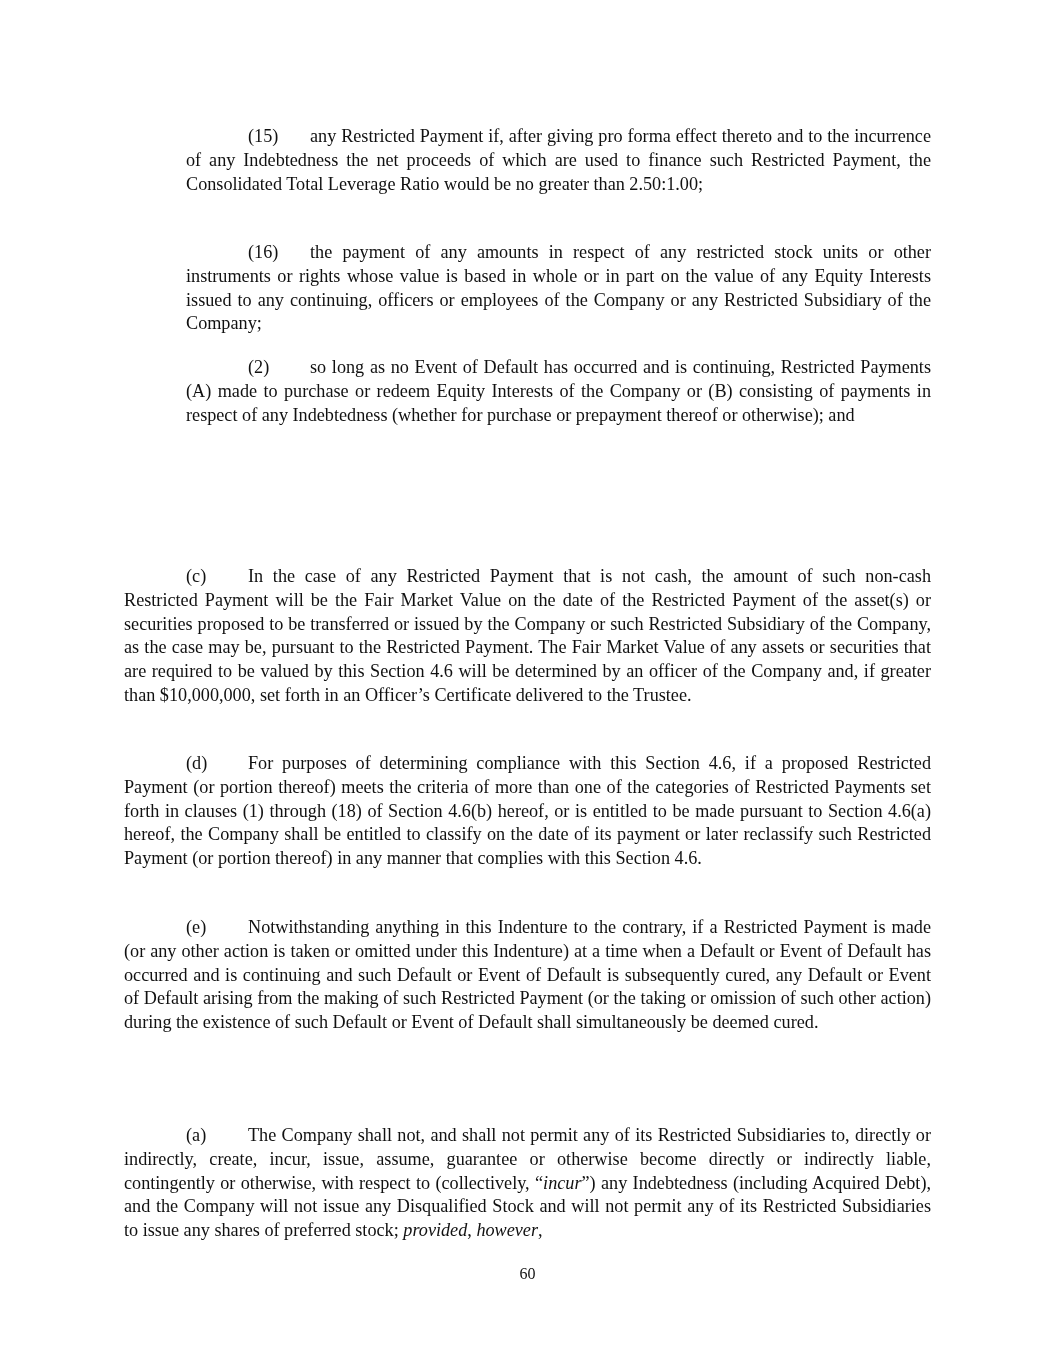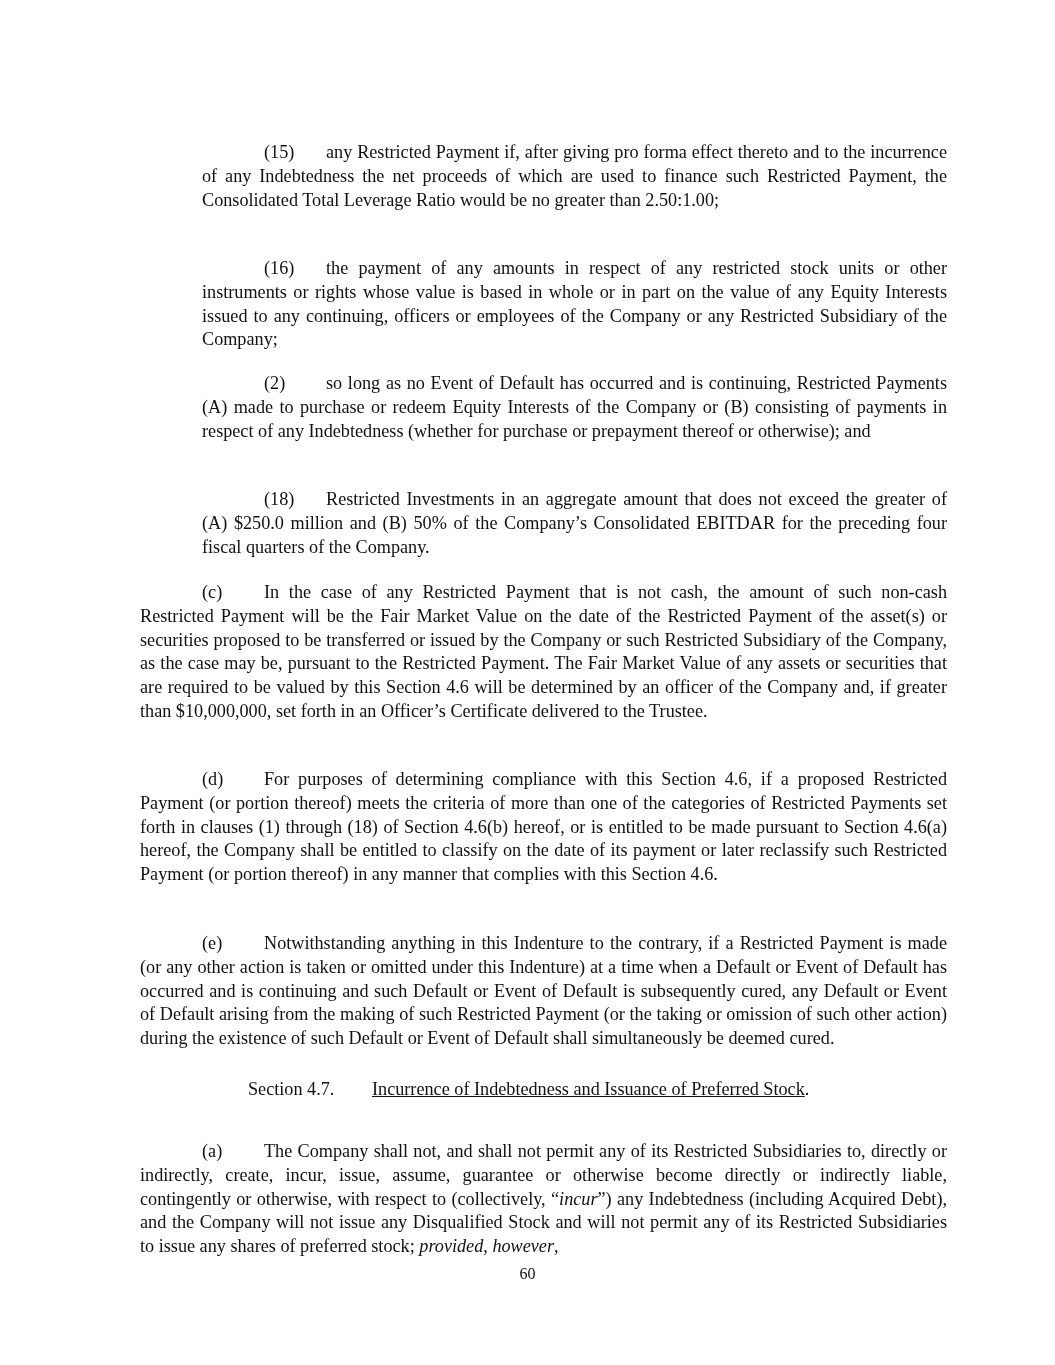--- a/index.html
+++ b/index.html
@@ -7,21 +7,21 @@
     width: 1055px; height: 1365px; position: relative; overflow: hidden;
     font-family: "Liberation Serif", serif; color: #111111;
   }
   .page { position: absolute; left: 0; top: 0; width: 1055px; height: 1365px; }
   .para {
     position: absolute;
     font-size: 18.2px;
     line-height: 23.8px;
     text-align: justify;
     text-align-last: left;
-    margin: 16px;
+    margin: 0;
   }
   .sub { left: 186px; width: 745px; }
   .main { left: 124px; width: 807px; }
   .first-sub { display: inline-block; margin-left: 62px; }
   .first-main { display: inline-block; margin-left: 62px; }
   .label { display: inline-block; }
   .label-sub { width: 62px; }
   .label-main { width: 62px; }
   .heading {
     position: absolute; left: 248px; top: 1078px;
@@ -39,27 +39,25 @@
 <body>
 
 <div class="page">
 
   <p class="para sub" style="top:125px;"><span class="first-sub label label-sub">(15)</span><span>any Restricted Payment if, after giving pro forma effect thereto and to the incurrence of any Indebtedness the net proceeds of which are used to finance such Restricted Payment, the Consolidated Total Leverage Ratio would be no greater than 2.50:1.00;</span></p>
 
   <p class="para sub" style="top:241px;"><span class="first-sub label label-sub">(16)</span><span>the payment of any amounts in respect of any restricted stock units or other instruments or rights whose value is based in whole or in part on the value of any Equity Interests issued to any continuing, officers or employees of the Company or any Restricted Subsidiary of the Company;</span></p>
 
   <p class="para sub" style="top:356px;"><span class="first-sub label label-sub">(2)</span><span>so long as no Event of Default has occurred and is continuing, Restricted Payments (A) made to purchase or redeem Equity Interests of the Company or (B) consisting of payments in respect of any Indebtedness (whether for purchase or prepayment thereof or otherwise); and</span></p>
 
-  <p class="para sub" style="top:472px;"><span class="first-sub label label-sub">(18)</span><span>Restricted Investments in an aggregate amount that does not exceed the greater of (A) $250.0 million and (B) 50% of the Company’s Consolidated EBITDAR for the preceding four fiscal quarters of the Company.</span></p>
 
   <p class="para main" style="top:565px;"><span class="first-main label label-main">(c)</span><span>In the case of any Restricted Payment that is not cash, the amount of such non-cash Restricted Payment will be the Fair Market Value on the date of the Restricted Payment of the asset(s) or securities proposed to be transferred or issued by the Company or such Restricted Subsidiary of the Company, as the case may be, pursuant to the Restricted Payment. The Fair Market Value of any assets or securities that are required to be valued by this Section 4.6 will be determined by an officer of the Company and, if greater than $10,000,000, set forth in an Officer’s Certificate delivered to the Trustee.</span></p>
 
   <p class="para main" style="top:752px;"><span class="first-main label label-main">(d)</span><span>For purposes of determining compliance with this Section 4.6, if a proposed Restricted Payment (or portion thereof) meets the criteria of more than one of the categories of Restricted Payments set forth in clauses (1) through (18) of Section 4.6(b) hereof, or is entitled to be made pursuant to Section 4.6(a) hereof, the Company shall be entitled to classify on the date of its payment or later reclassify such Restricted Payment (or portion thereof) in any manner that complies with this Section 4.6.</span></p>
 
   <p class="para main" style="top:916px;"><span class="first-main label label-main">(e)</span><span>Notwithstanding anything in this Indenture to the contrary, if a Restricted Payment is made (or any other action is taken or omitted under this Indenture) at a time when a Default or Event of Default has occurred and is continuing and such Default or Event of Default is subsequently cured, any Default or Event of Default arising from the making of such Restricted Payment (or the taking or omission of such other action) during the existence of such Default or Event of Default shall simultaneously be deemed cured.</span></p>
 
-  <div class="heading"><span class="num">Section 4.7.</span><span class="title">Incurrence of Indebtedness and Issuance of Preferred Stock</span><span>.</span></div>
 
   <p class="para main" style="top:1124px;"><span class="first-main label label-main">(a)</span><span>The Company shall not, and shall not permit any of its Restricted Subsidiaries to, directly or indirectly, create, incur, issue, assume, guarantee or otherwise become directly or indirectly liable, contingently or otherwise, with respect to (collectively, “</span><i>incur</i><span>”) any Indebtedness (including Acquired Debt), and the Company will not issue any Disqualified Stock and will not permit any of its Restricted Subsidiaries to issue any shares of preferred stock; </span><i>provided</i><span>, </span><i>however</i><span>,</span></p>
 
   <div class="page-num">60</div>
 
 </div>
 
 </body></html>

